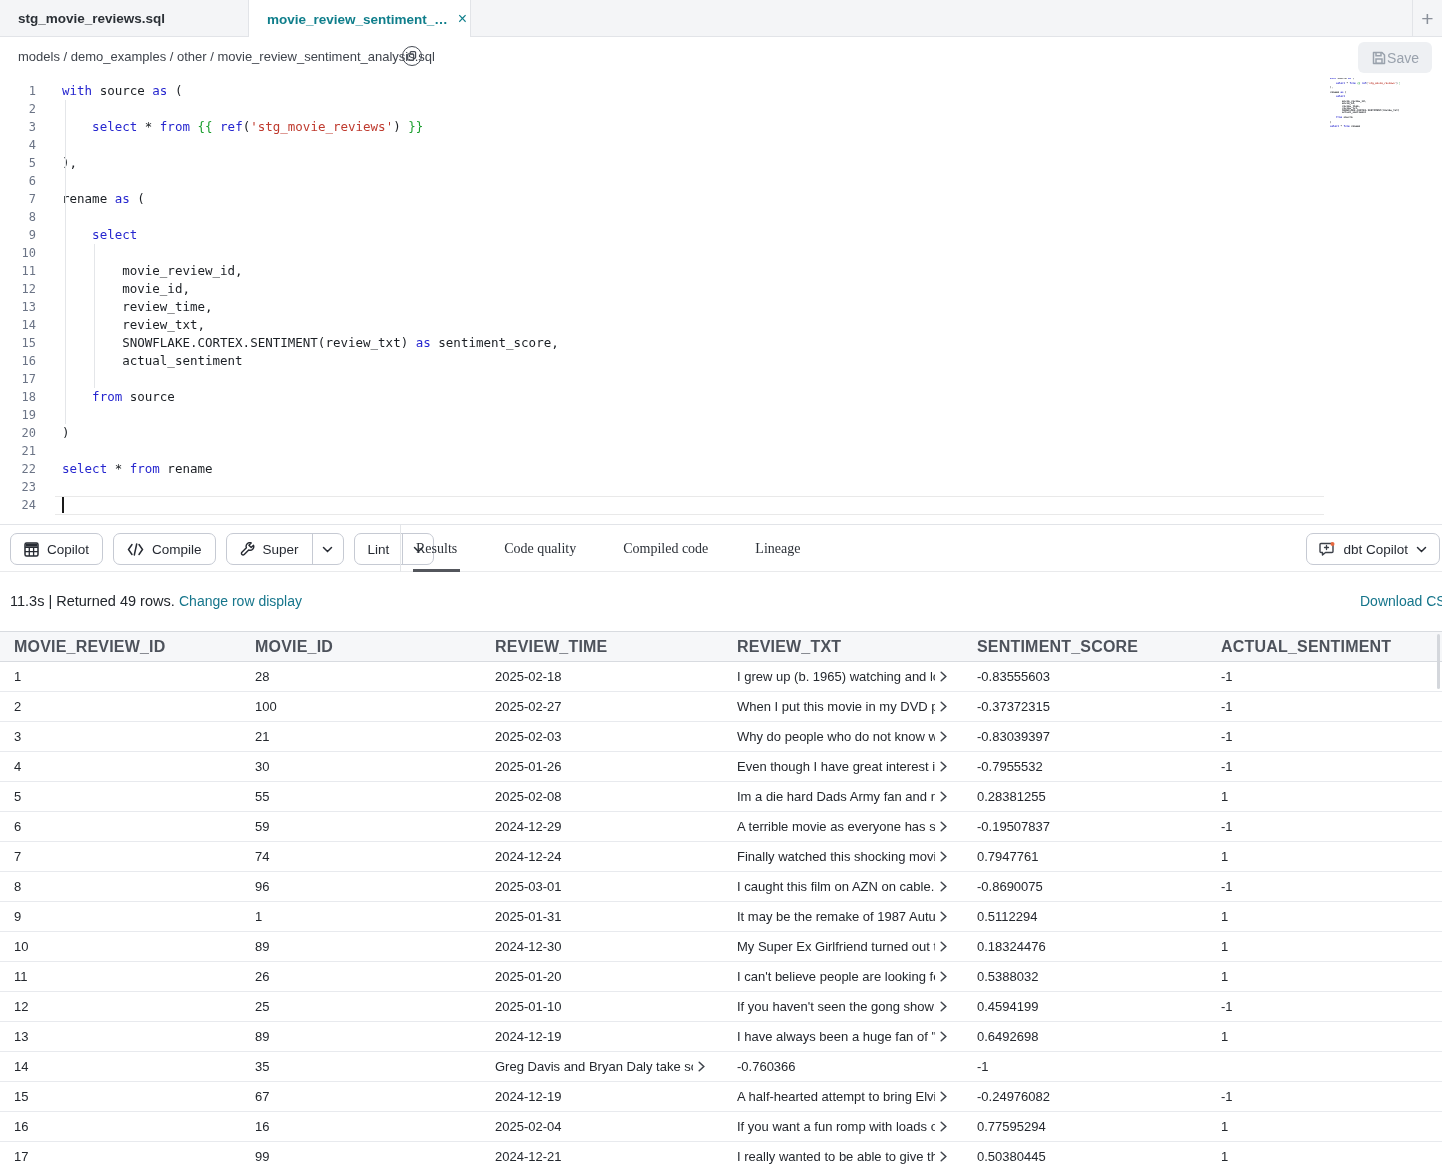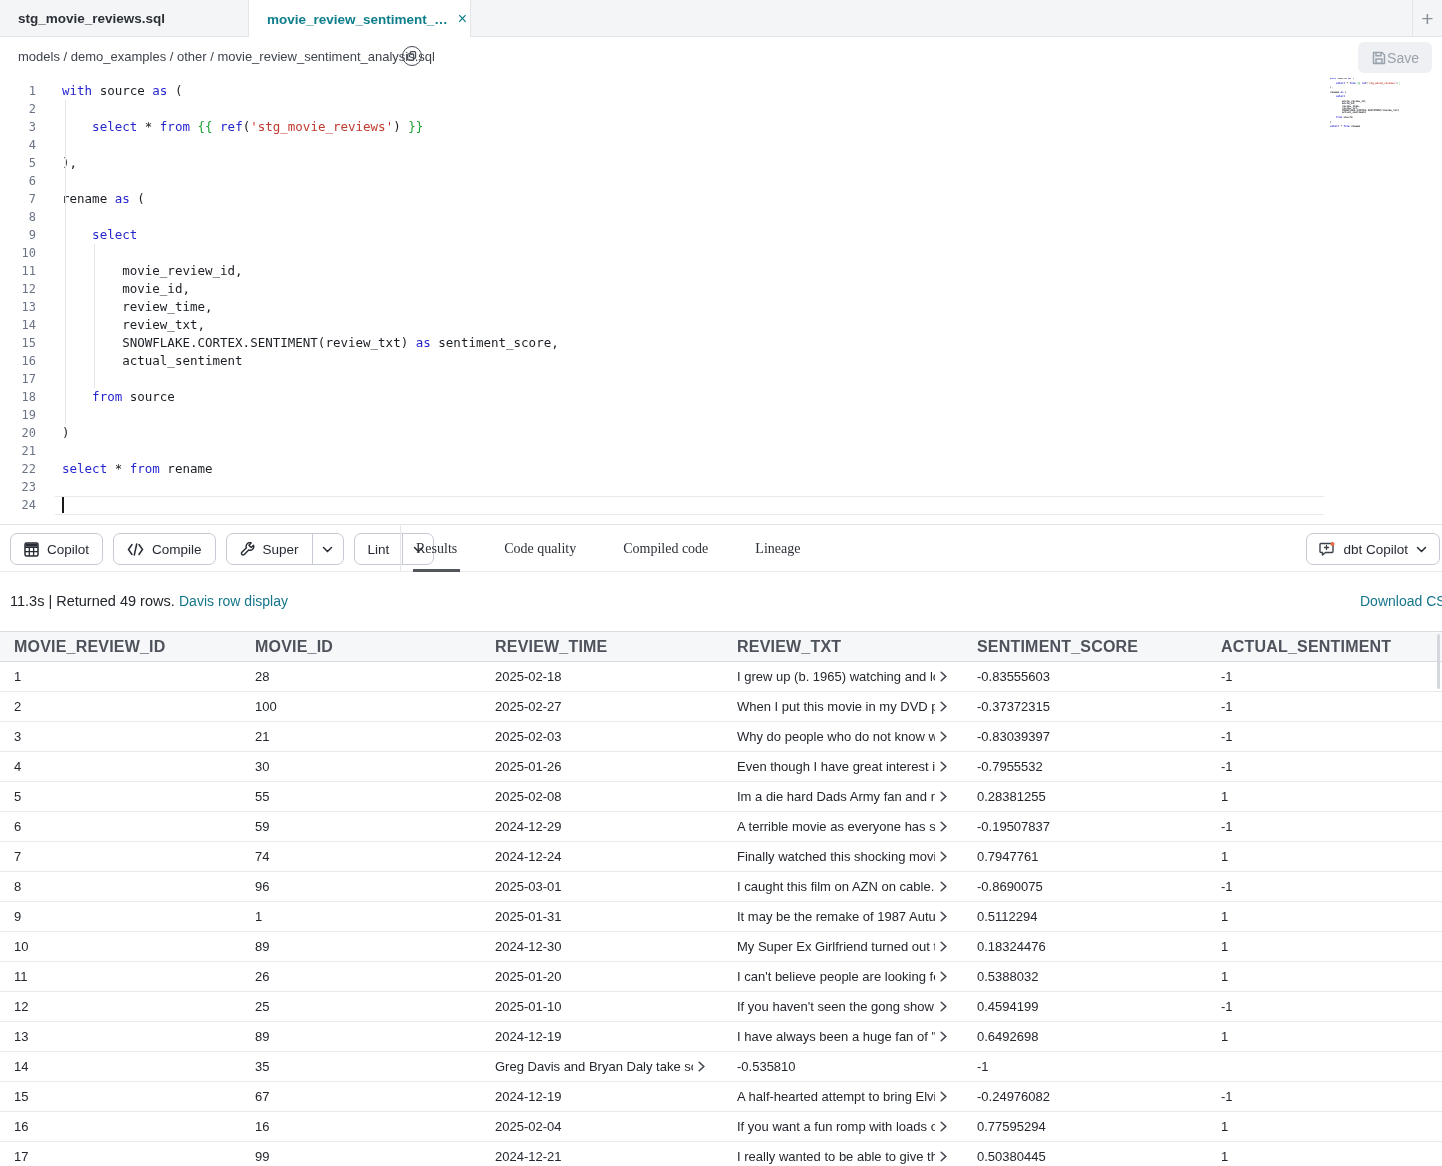--- a/index.html
+++ b/index.html
@@ -225,21 +225,21 @@
       </span>
       <span>dbt Copilot</span>
       <svg width="11" height="7" viewBox="0 0 11 7">
         <path d="M1.5 1.5 L5.5 5.5 L9.5 1.5" fill="none" stroke="#272b33" stroke-width="1.5" stroke-linecap="round"></path>
       </svg>
     </button>
   </div>
 
   <div class="statusrow">
     <span class="status-summary">11.3s | Returned 49 rows.</span>
-    <span class="link change-link">Davis row display</span>
+    <span class="link change-link">Change row display</span>
     <span class="link download-link">Download CSV</span>
   </div>
 
   <div class="rtable">
     <div class="thead">
       <div class="th">MOVIE_REVIEW_ID</div>
       <div class="th">MOVIE_ID</div>
       <div class="th">REVIEW_TIME</div>
       <div class="th">REVIEW_TXT</div>
       <div class="th">SENTIMENT_SCORE</div>
@@ -445,21 +445,21 @@
           <div class="td">14</div>
           <div class="td">35</div>
           <div class="td">
             <span class="txt-trunc">Greg Davis and Bryan Daly take some …</span>
             <span class="expand">
               <svg width="7" height="11" viewBox="0 0 7 11">
                 <path d="M1.2 1.2 L5.8 5.5 L1.2 9.8" fill="none" stroke="#3e434b" stroke-width="1.5" stroke-linecap="round"></path>
               </svg>
             </span>
           </div>
-          <div class="td">-0.535810</div>
+          <div class="td">-0.760366</div>
           <div class="td">-1</div>
         </div>
         <div class="trow">
           <div class="td">15</div>
           <div class="td">67</div>
           <div class="td">2024-12-19</div>
           <div class="td">
             <span class="txt-trunc">A half-hearted attempt to bring Elvis P…</span>
             <span class="expand">
               <svg width="7" height="11" viewBox="0 0 7 11">

